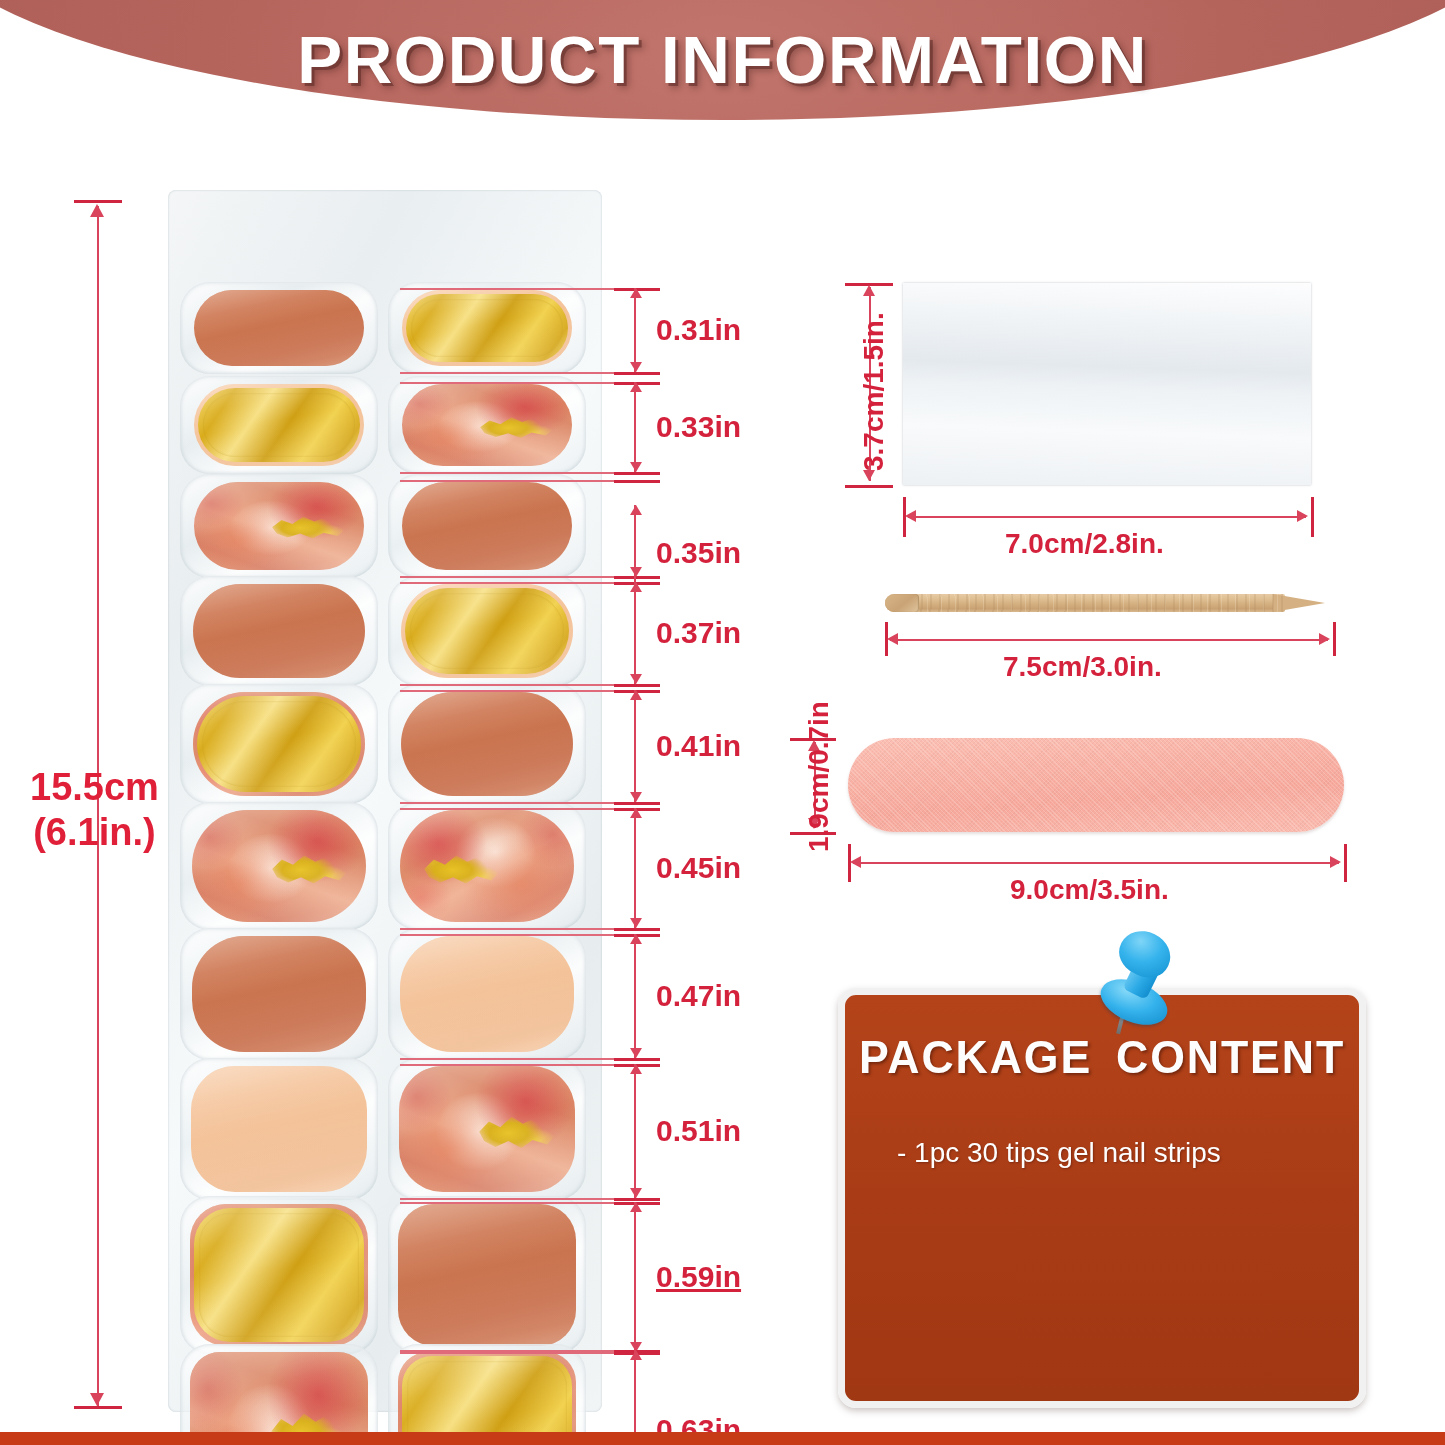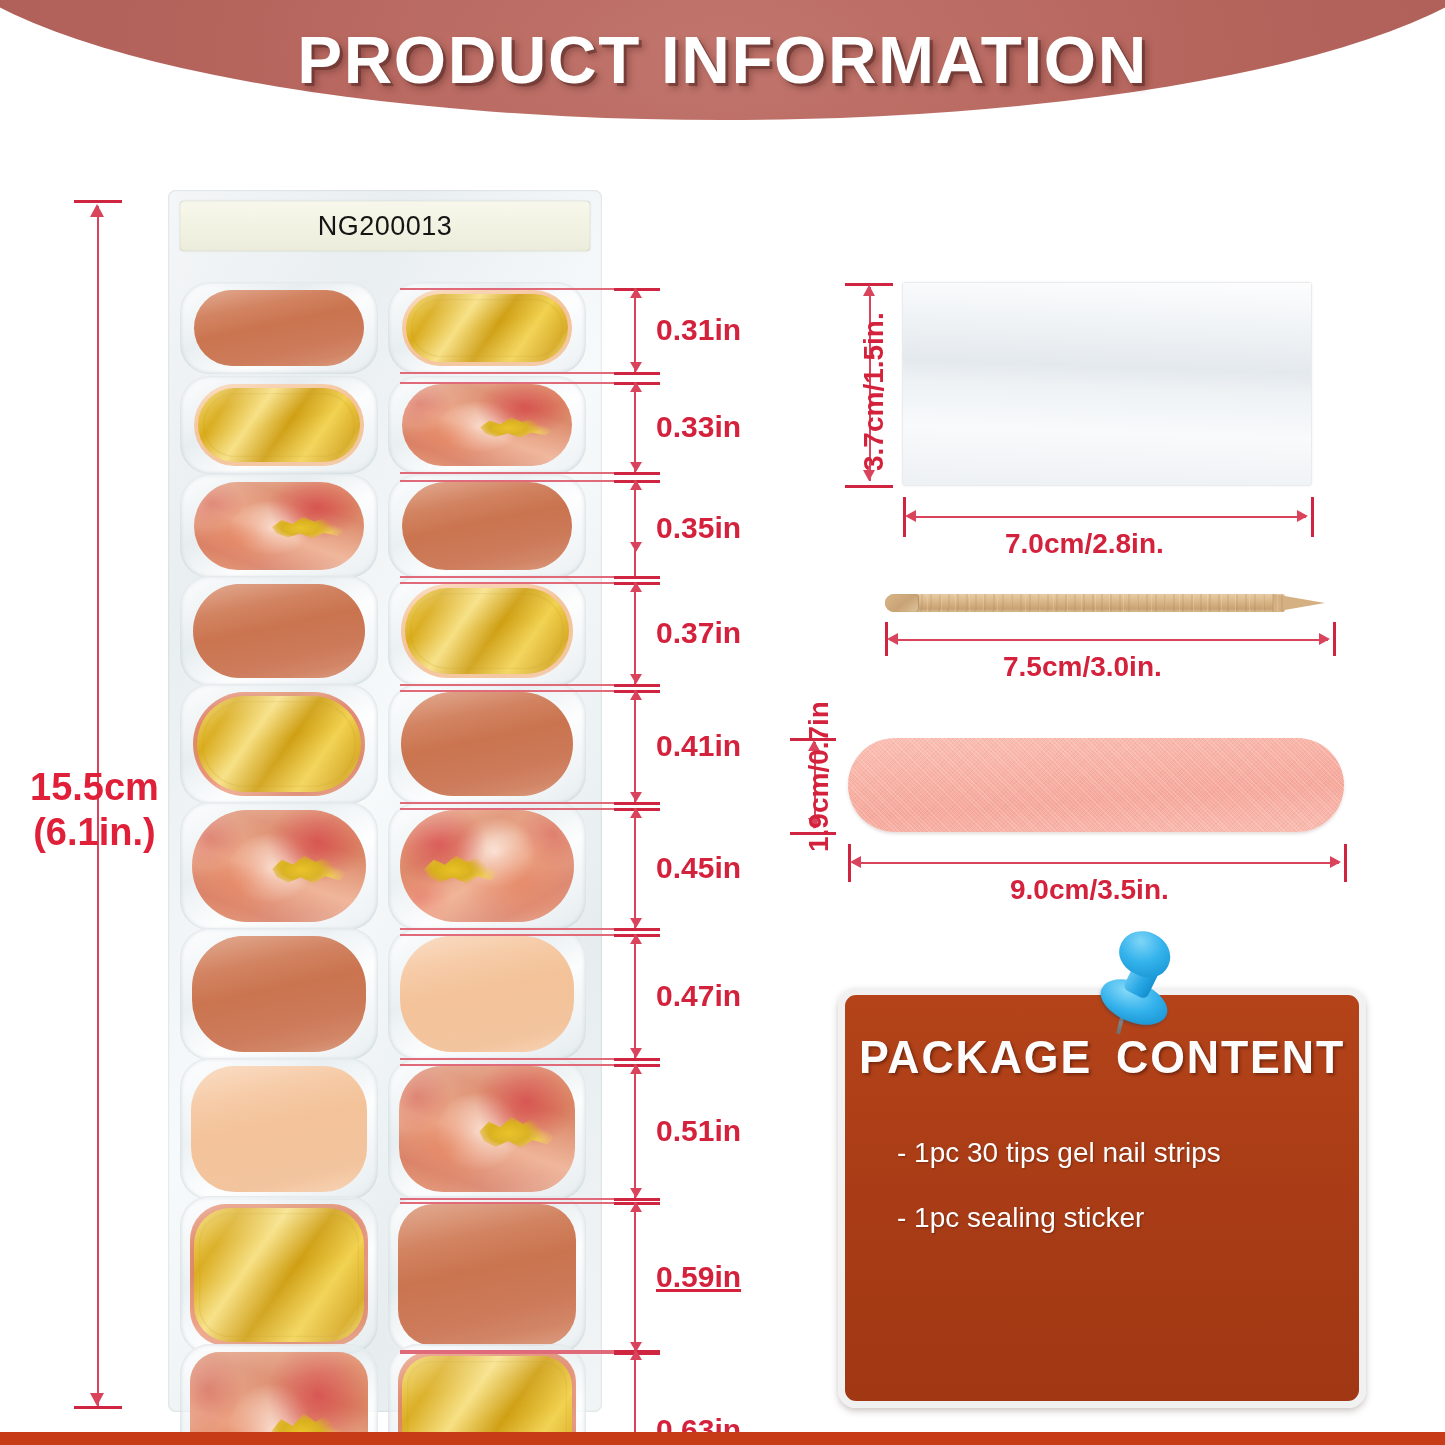--- a/index.html
+++ b/index.html
@@ -248,21 +248,20 @@
     <div class="vArrTop"></div>
     <div class="vArrBot"></div>
     <div class="vlabel">
       <div>15.5cm</div>
       <div>(6.1in.)</div>
     </div>
   </div>
 
   <div class="sheet-area">
     <div class="sheet-bg"></div>
-    <div class="code-label">NG200013</div>
     <div class="grid" id="strip-grid">
         <div class="cell" style="left: 4px; top: 18px; width: 198px; height: 92px;">
           <div class="blister" style="border-radius: 30px;"></div>
           <div style="position: absolute; left: 14px; top: 8px; width: 170px; height: 76px;">
             <div class="strip f-solid" style="left: 0px; top: 0px; width: 170px; height: 76px; border-radius: 38px;">
               <div class="gloss" style="border-radius: 38px;"></div>
             </div>
           </div>
         </div>
         <div class="cell" style="left: 212px; top: 18px; width: 198px; height: 92px;">
@@ -450,21 +449,21 @@
       <div class="dimcol" style="top: 382px; height: 90px;">
         <div class="dimline" style="top: 0px; height: 90px;"></div>
         <div class="arrU"></div>
         <div class="arrD"></div>
         <div class="dimtext" style="top: 45px;">0.33in</div>
       </div>
       <div class="lead" style="left: 400px; top: 480px; width: 218px;"></div>
       <div class="lead" style="left: 400px; top: 576px; width: 218px;"></div>
       <div class="tick" style="top: 480px;"></div>
       <div class="tick" style="top: 576px;"></div>
-      <div class="dimcol" style="top: 480px; height: 72px;">
+      <div class="dimcol" style="top: 505px; height: 72px;">
         <div class="dimline" style="top: 0px; height: 96px;"></div>
         <div class="arrU"></div>
         <div class="arrD"></div>
         <div class="dimtext" style="top: 48px;">0.35in</div>
       </div>
       <div class="lead" style="left: 400px; top: 582px; width: 218px;"></div>
       <div class="lead" style="left: 400px; top: 684px; width: 218px;"></div>
       <div class="tick" style="top: 582px;"></div>
       <div class="tick" style="top: 684px;"></div>
       <div class="dimcol" style="top: 582px; height: 102px;">
@@ -581,21 +580,20 @@
     <div class="rdim-h" style="left:853px; top:862px; width:486px;"></div>
     <div class="ar-lf" style="left:850px; top:856px;"></div>
     <div class="ar-rt" style="left:1330px; top:856px;"></div>
     <div class="rtext" style="left:1010px; top:874px;">9.0cm/3.5in.</div>
   </div>
 
   <div class="pkg-card">
     <div class="pkg-title">PACKAGE  CONTENT</div>
     <div class="pkg-list" id="pkg-list">
         <div class="pkg-item">- 1pc 30 tips gel nail strips</div>
-        <div class="pkg-item">- 1pc sealing sticker</div>
       </div>
   </div>
 
   <div class="pin">
     <div class="pin-needle"></div>
     <div class="pin-base"></div>
     <div class="pin-neck"></div>
     <div class="pin-head"></div>
   </div>
 

